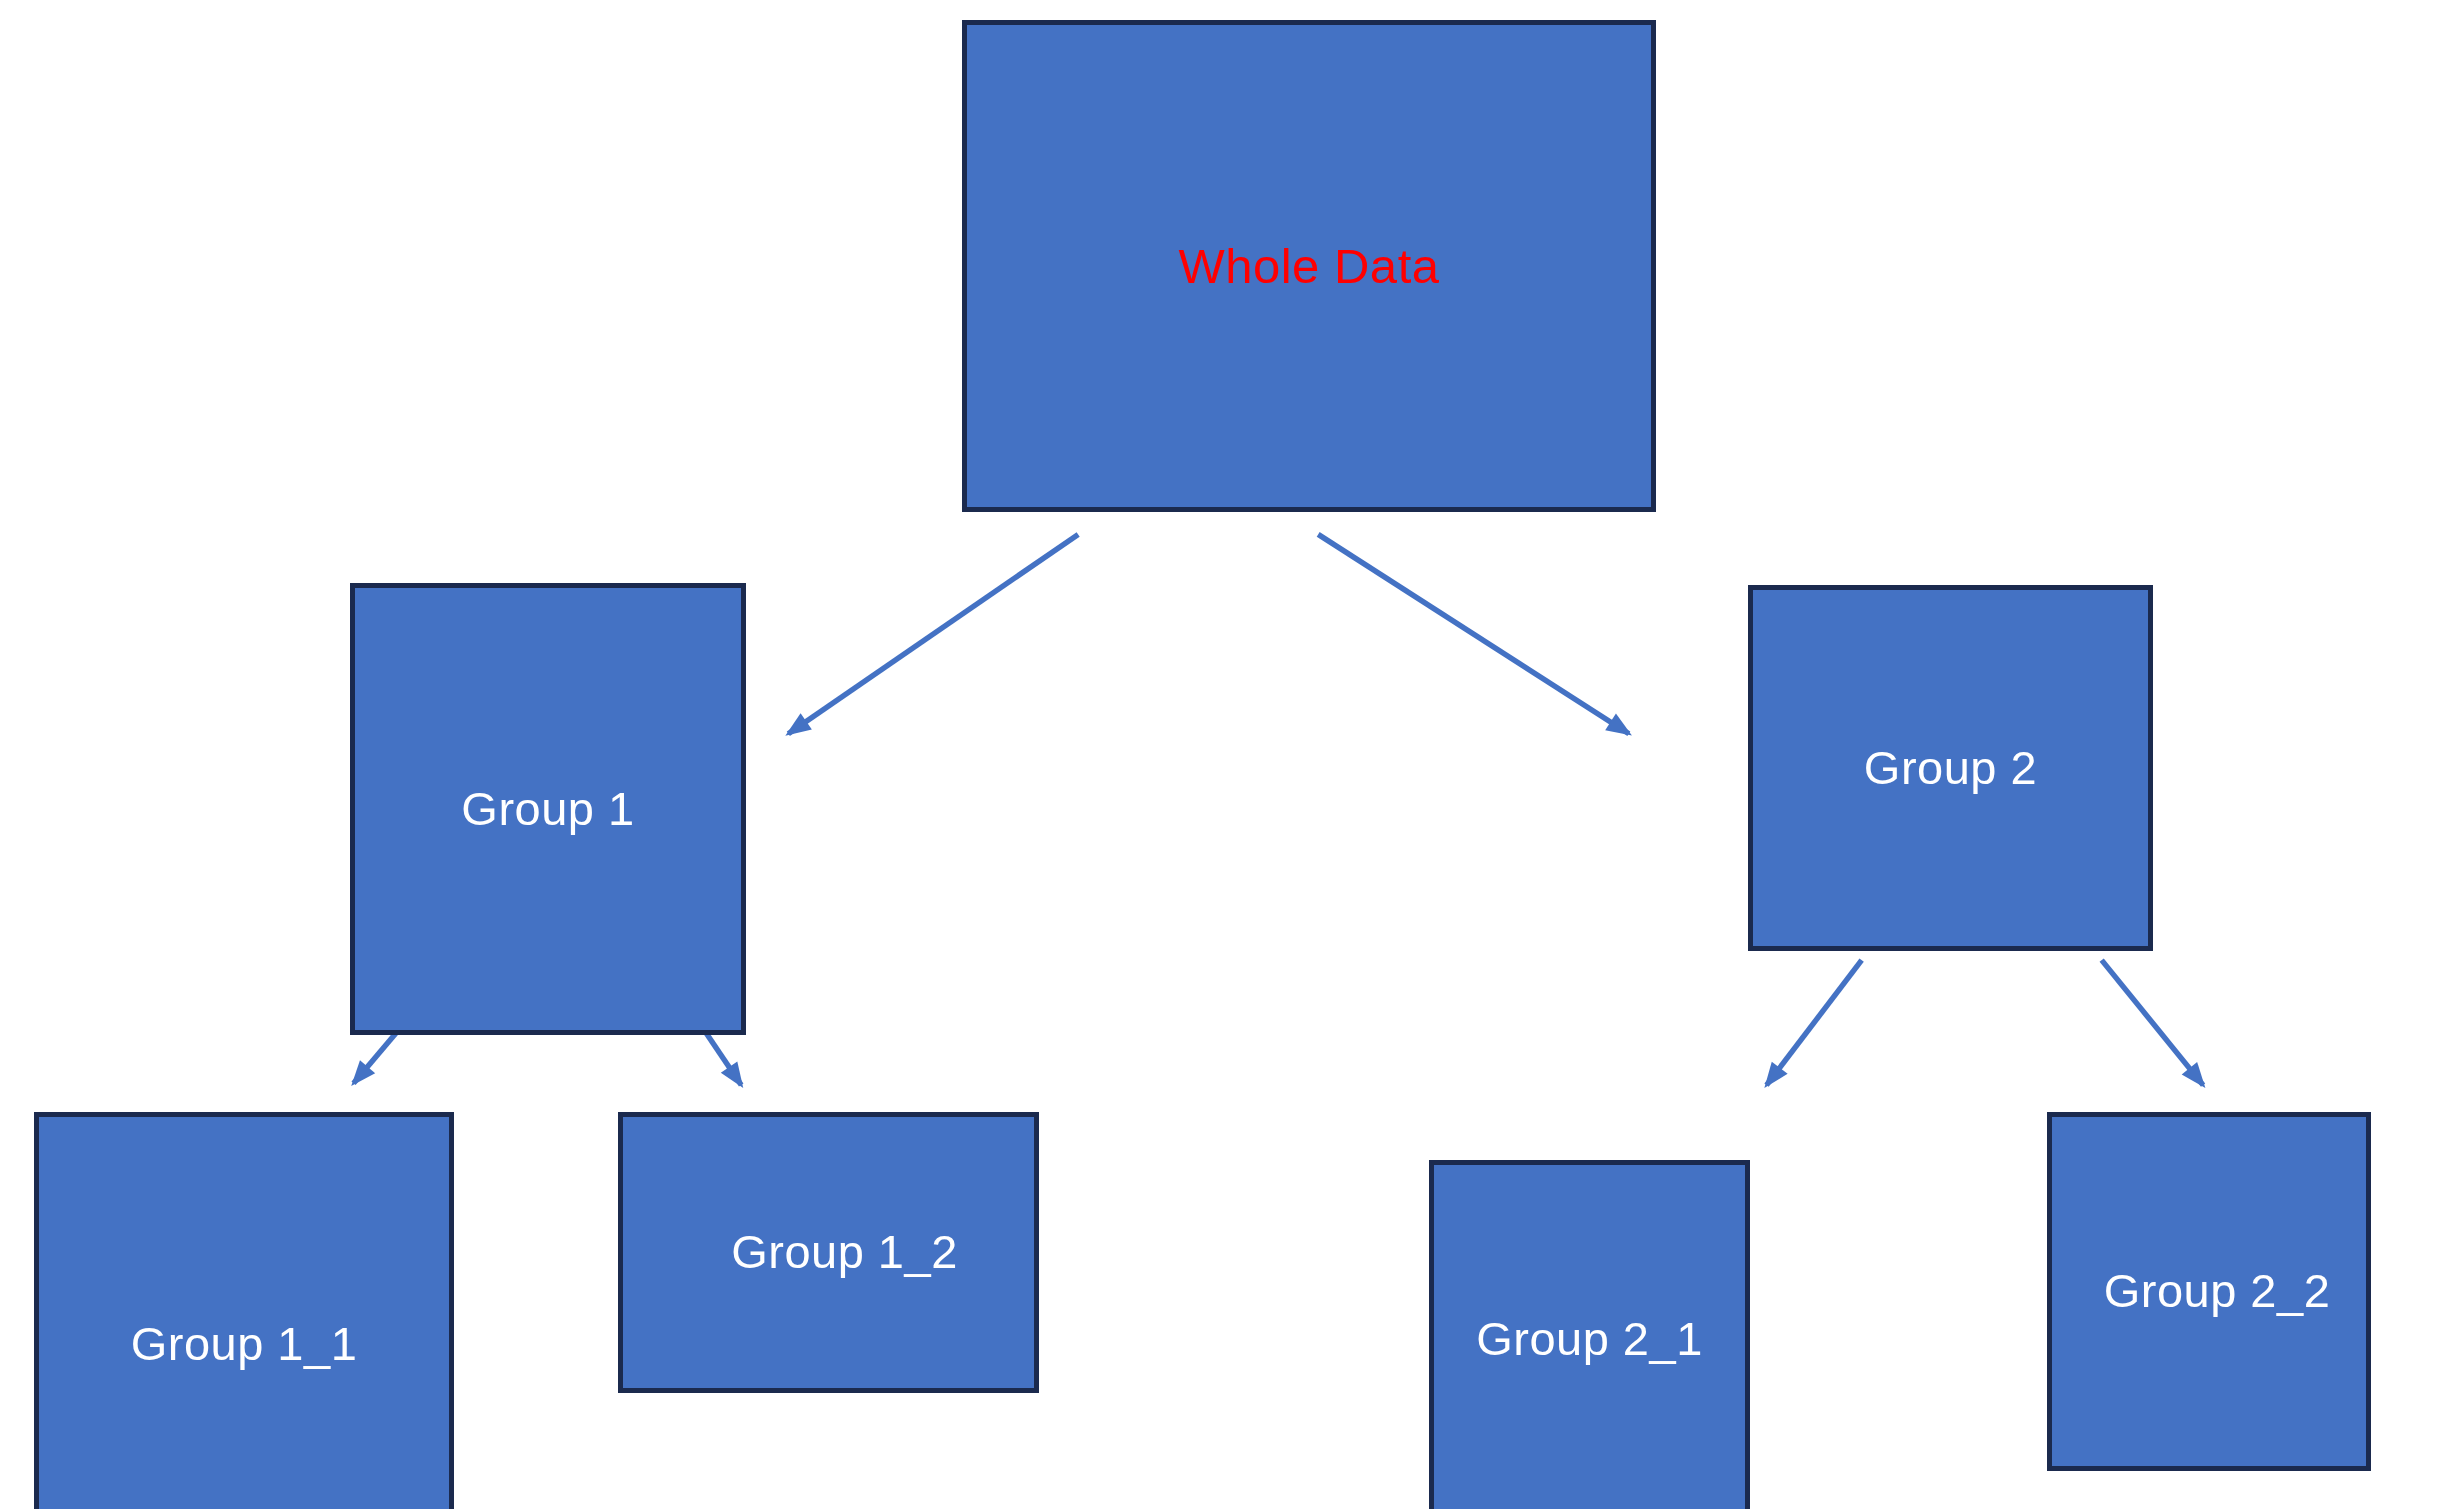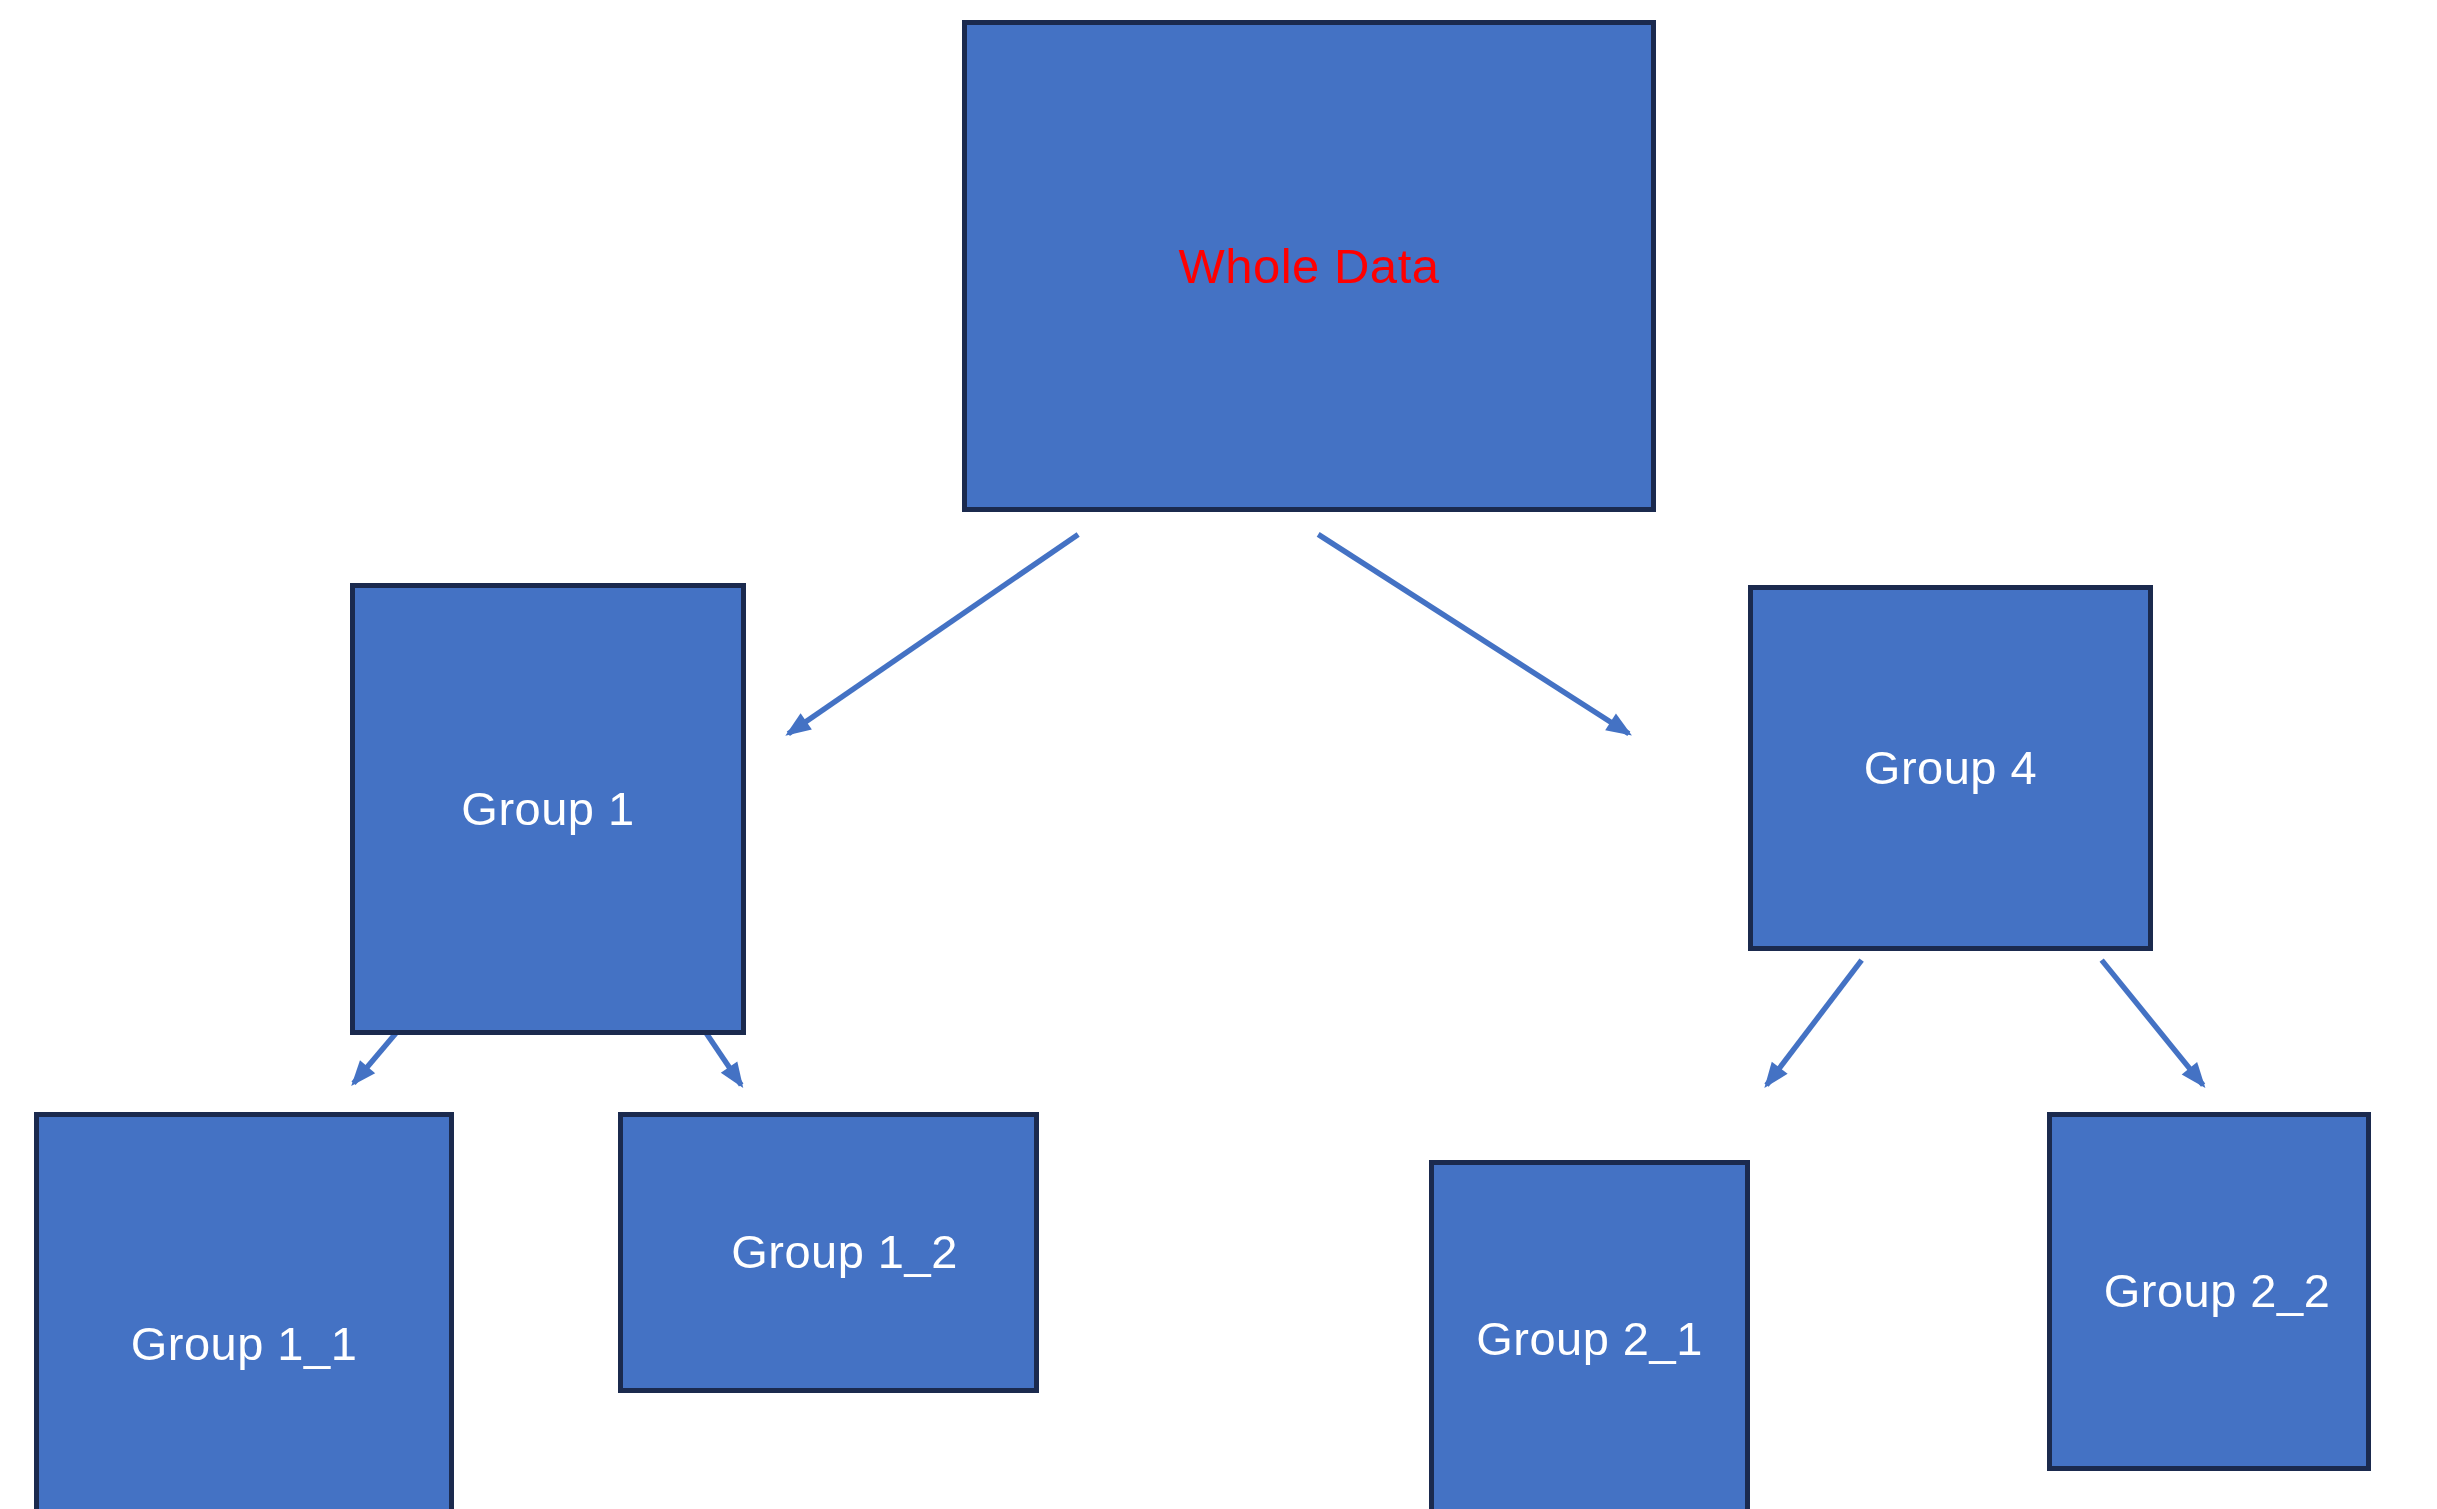--- a/index.html
+++ b/index.html
@@ -74,21 +74,21 @@
 
   <div class="node root n-whole">
     <span class="label">Whole Data</span>
   </div>
 
   <div class="node n-g1">
     <span class="label">Group 1</span>
   </div>
 
   <div class="node n-g2">
-    <span class="label">Group 4</span>
+    <span class="label">Group 2</span>
   </div>
 
   <div class="node n-g11">
     <span class="label">Group 1_1</span>
   </div>
 
   <div class="node n-g12">
     <span class="label">Group 1_2</span>
   </div>
 

